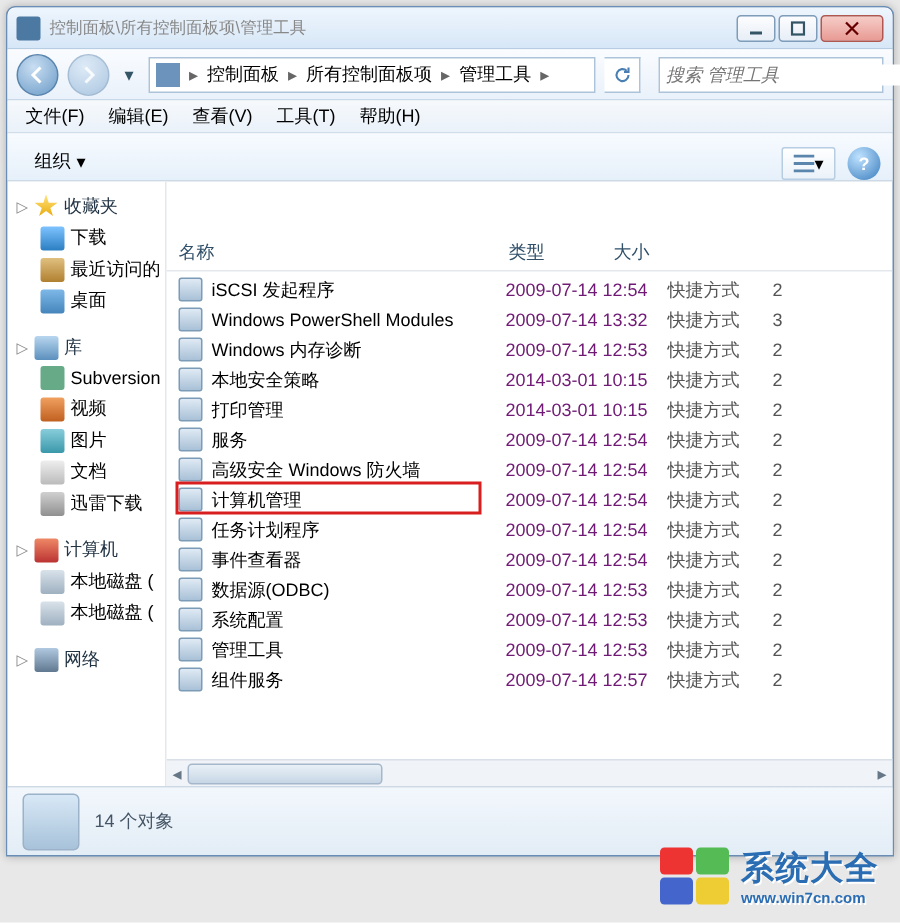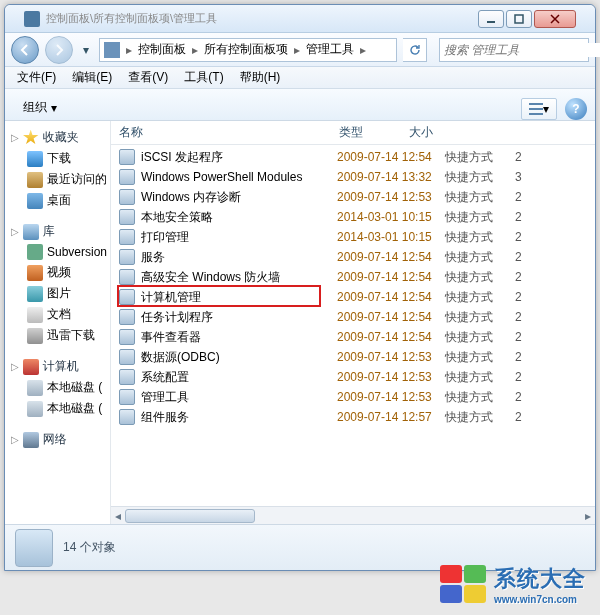--- a/index.html
+++ b/index.html
@@ -1,20 +1,20 @@
 <!DOCTYPE html>
 <html><head>
 <meta charset="utf-8">
 <style>
 * { margin:0; padding:0; box-sizing:border-box; font-family:"Microsoft YaHei","Segoe UI",Tahoma,sans-serif; font-size:12px; }
 body { background:#e8e8e8; width:600px; height:615px; position:relative; overflow:hidden; }
 
 .window { position:absolute; left:4px; top:4px; width:592px; height:567px; background:#fff; border:1px solid #6a8db5; border-radius:6px 6px 0 0; box-shadow:0 0 6px rgba(0,0,0,.25); display:flex; flex-direction:column; }
 
-.titlebar { height:28px; background:linear-gradient(#eef5fd,#d7e7f7); border-bottom:1px solid #b7cde2; border-radius:6px 6px 0 0; display:flex; align-items:center; padding:0 19px; }
+.titlebar { height:28px; background:linear-gradient(#eef5fd,#d7e7f7); border-bottom:1px solid #b7cde2; border-radius:6px 6px 0 0; display:flex; align-items:center; padding:0 6px; }
 .titlebar .appicon { width:16px; height:16px; background:#4b79a1; border-radius:2px; margin-right:6px; }
 .titlebar .title { color:#888; font-size:11px; filter:blur(.5px); flex:1; }
 .winbtns { display:flex; gap:2px; }
 .winbtn { width:26px; height:18px; border:1px solid #7f9db9; border-radius:3px; background:linear-gradient(#fdfdfe,#e7eef7); display:flex; align-items:center; justify-content:center; color:#4b6; cursor:pointer; }
 .winbtn.close { width:42px; background:linear-gradient(#f6cdc8,#e89a93); border-color:#b05850; color:#722; }
 .winbtn svg { width:10px; height:10px; }
 
 .navbar { height:34px; background:linear-gradient(#fafcff,#e9f1fa); border-bottom:1px solid #c9d8e8; display:flex; align-items:center; padding:0 6px; gap:6px; }
 .navarrow { width:28px; height:28px; border-radius:14px; background:radial-gradient(circle at 40% 30%,#c9def2,#6b9bc7); border:1px solid #5a85ad; display:flex; align-items:center; justify-content:center; color:#fff; cursor:pointer; }
 .navarrow.disabled { opacity:.5; }
@@ -52,31 +52,31 @@
 .svn { background:#6a8; }
 .vid { background:linear-gradient(#f0a060,#c06020); }
 .pic { background:linear-gradient(#88cddb,#3a98aa); }
 .doc { background:linear-gradient(#eee,#bbb); }
 .xl { background:linear-gradient(#d0d0d0,#909090); }
 .mus { background:linear-gradient(#f5b060,#d07010); }
 .comp { background:linear-gradient(#e86,#b33); }
 .hd { background:linear-gradient(#d8e2ea,#9fb0c0); }
 .net { background:linear-gradient(#b0c8e0,#607890); }
 
-.content { flex:1; display:flex; flex-direction:column; overflow:hidden; }
+.content { flex:1; display:flex; flex-direction:column; overflow:hidden;margin-top:36px; }
 .headers { height:24px; border-bottom:1px solid #e3e8ed; display:flex; align-items:center; color:#30506a; padding-left:8px; }
 .col-name { flex:0 0 220px; }
 .col-date { flex:0 0 108px; }
 .col-type { flex:0 0 70px; }
 .col-size { flex:1; }
 .rows { flex:1; overflow:auto; padding:2px 0; position:relative; }
 .row { height:20px; display:flex; align-items:center; padding-left:8px; cursor:pointer; position:relative; }
 .row .ricon { width:16px; height:16px; margin-right:6px; background:linear-gradient(#dfeaf4,#a9c1d7); border:1px solid #7c9bb6; border-radius:2px; flex:none; }
 .row .rname { flex:0 0 196px; white-space:nowrap; overflow:hidden; text-overflow:ellipsis; }
-.row .rdate { flex:0 0 108px; color:#a16207; }
+.row .rdate { flex:0 0 108px; color:#701a75; }
 .row .rtype { flex:0 0 70px; color:#555; }
 .row .rsize { flex:1; color:#555; text-align:left; }
 .highlight-box { position:absolute; left:6px; top:146px; width:204px; height:22px; border:2px solid #d81e1e; pointer-events:none; }
 
 .hscroll { height:18px; background:#f0f3f7; border-top:1px solid #d9e0e8; position:relative; }
 .hscroll .thumb { position:absolute; left:14px; top:2px; height:14px; width:130px; background:linear-gradient(#e9f0f7,#c7d6e5); border:1px solid #a5b8cb; border-radius:3px; }
 .hscroll .arr { position:absolute; top:0; width:14px; height:18px; display:flex; align-items:center; justify-content:center; color:#678; }
 .hscroll .arr.l{left:0}.hscroll .arr.r{right:0}
 
 .statusbar { height:46px; background:linear-gradient(#f2f7fc,#e3edf6); border-top:1px solid #cdd9e5; display:flex; align-items:center; padding:0 10px; gap:10px; }

